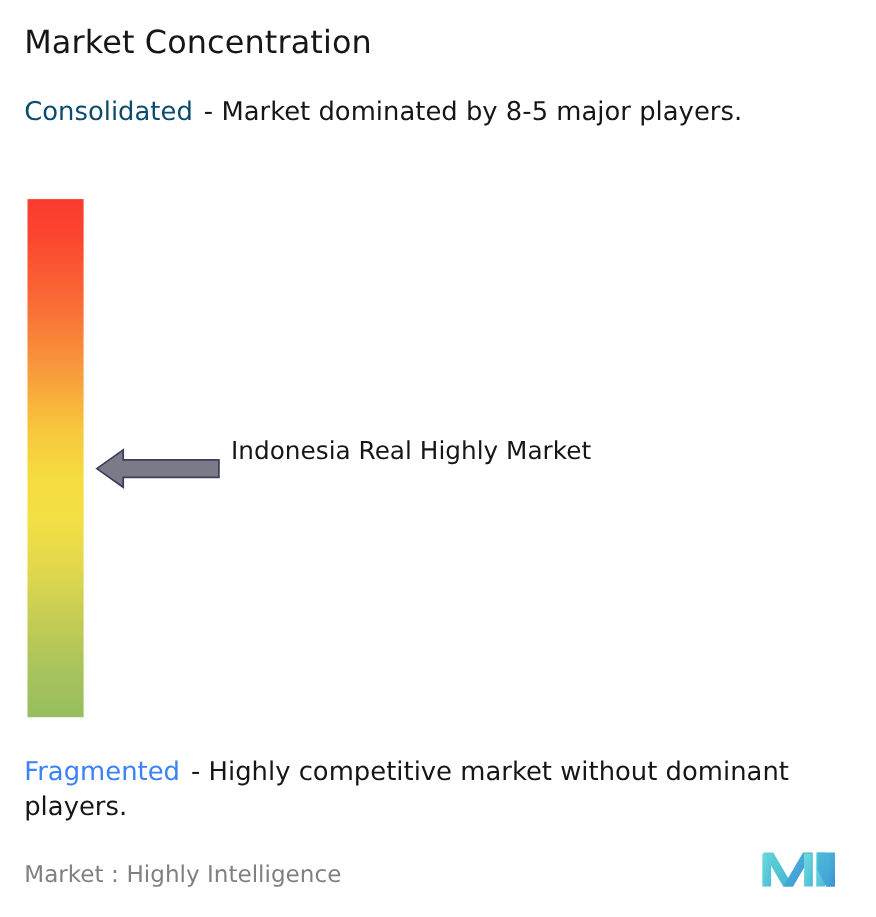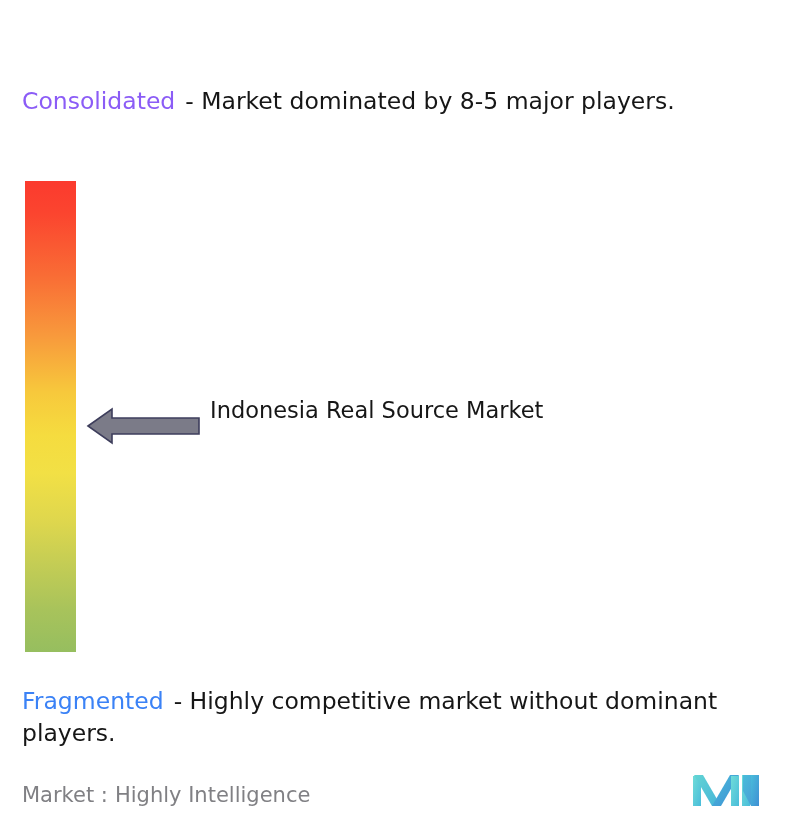--- a/index.html
+++ b/index.html
@@ -40,21 +40,21 @@
   .desc-top {
     position: absolute;
     left: 22px;
     top: 85px;
     width: 752px;
     font-size: 23.5px;
     line-height: 32px;
     color: #161616;
   }
   .kw-consolidated {
-    color: #8b5cf6;
+    color: #0c4a6e;
   }
   .kw-fragmented {
     color: #3b82f6;
   }
   .desc-sep {
     display: inline-block;
     width: 10px;
   }
 
   
@@ -138,35 +138,36 @@
     width: 68px;
     height: 40px;
   }
   .logo svg { display: block; }
 </style>
 </head>
 <body>
 
 <div class="page">
 
+  <div class="title">Market Concentration</div>
 
   <div class="desc-top">
     <span class="kw-consolidated">Consolidated</span><span class="desc-sep"></span><span>-</span>
     <span>Market dominated by 8-5 major players.</span>
   </div>
 
   <div class="gradient-bar"></div>
 
   <div class="arrow-wrap">
     <svg width="116" height="42" viewBox="0 0 116 42" xmlns="http://www.w3.org/2000/svg">
       <polygon points="2,21 26,4 26,13 113,13 113,29 26,29 26,38" fill="#7b7b88" stroke="#3e3e5c" stroke-width="1.6" stroke-linejoin="miter"></polygon>
     </svg>
   </div>
 
-  <div class="arrow-label">Indonesia Real Source Market</div>
+  <div class="arrow-label">Indonesia Real Highly Market</div>
 
   <div class="desc-bottom">
     <span class="kw-fragmented">Fragmented</span><span class="desc-sep"></span><span>-</span>
     <span>Highly competitive market without dominant players.</span>
   </div>
 
   <div class="source">
     <span class="source-label">Market :</span><span class="source-gap"></span><span class="source-value">Highly Intelligence</span>
   </div>
 

